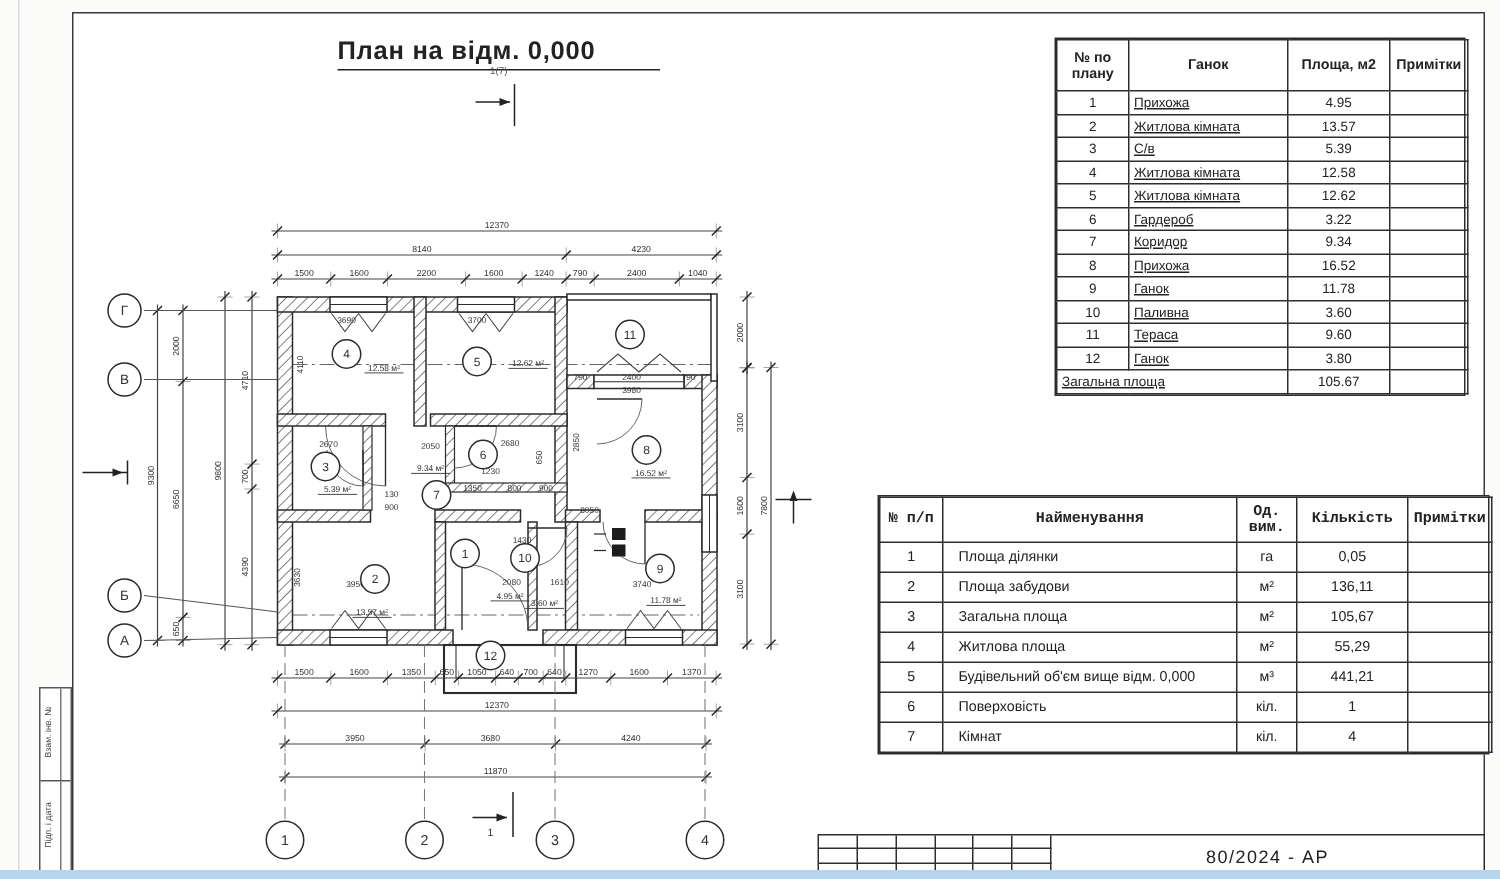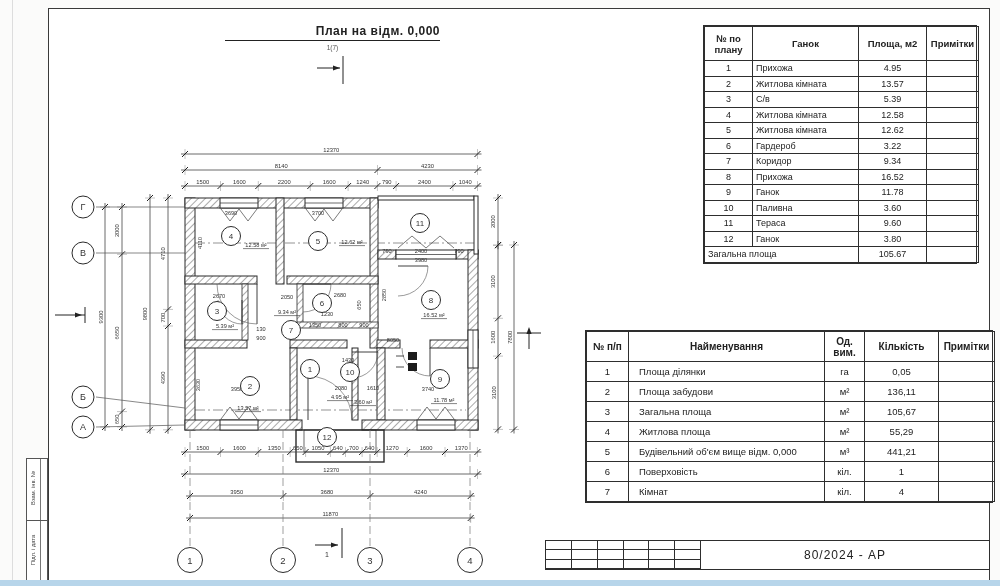--- a/index.html
+++ b/index.html
@@ -5,47 +5,47 @@
   * { margin:0; padding:0; box-sizing:border-box; }
   html,body { width:1000px; height:586px; overflow:hidden; background:#f4f4f3;
     font-family:"Liberation Sans", sans-serif; color:#222; }
   #page { position:relative; width:1000px; height:586px; background:#fbfbfa; }
   #page-edge { position:absolute; left:12px; top:0; width:1px; height:100%; background:#ddd; }
   #frame { position:absolute; left:48px; top:8px; width:942px; height:590px;
     border:1.6px solid #3a3a3a; background:#fff; }
   #bottom-bar { position:absolute; left:0; bottom:0; width:100%; height:6px; background:#b7d5ea; z-index:50; }
 
   
-  #plan-title { position:absolute; left:225px; top:24px; width:215px; text-align:right;
-    font-size:12px; font-weight:bold; border-bottom:1.6px solid #222; padding-bottom:2px; letter-spacing:.5px; }
+  #plan-title { position:absolute; left:225px; top:24px; width:215px; text-align:left;
+    font-size:17px; font-weight:bold; border-bottom:1.6px solid #222; padding-bottom:2px; letter-spacing:.5px; }
   #plan-subref { position:absolute; left:225px; top:44px; width:215px; text-align:center; font-size:6.5px; color:#555; }
 
   #plan-svg { position:absolute; left:0; top:0; }
 
   
   .dtable { position:absolute; background:#fff; border:1.6px solid #2e2e2e; }
   .dtable .ttl { border-bottom:1.2px solid #2e2e2e; text-align:center; font-weight:bold; }
   .dtable table { border-collapse:collapse; width:100%; table-layout:fixed; }
   .dtable th, .dtable td { border:1px solid #2e2e2e; overflow:hidden; white-space:pre-line; }
   .dtable th { font-weight:bold; }
 
   #expl-table { left:703px; top:25px; width:274px; }
   #expl-table .ttl { font-size:10.5px; padding:5px 2px; }
   #expl-table th { font-size:9.5px; height:34px; }
   #expl-table td { font-size:9px; height:15.5px; text-align:center; padding:0 3px; }
-  #expl-table td.nm { text-align:left; }
+  #expl-table td.nm { text-align:left;text-decoration:underline; }
 
   #tech-table { left:585px; top:330px; width:408px; }
   #tech-table .ttl { font-size:14.5px; padding:9px 2px; letter-spacing:.3px; }
-  #tech-table th { font-size:10px; height:30px; }
+  #tech-table th { font-size:10px; height:30px;font-family:Liberation Mono, monospace; }
   #tech-table td { font-size:9.5px; height:20px; text-align:center; padding:0 4px; }
   #tech-table td.nm { text-align:left; padding-left:10px; }
 
   
-  #titleblock { position:absolute; left:545px; top:540px; width:445px; height:30px;
+  #titleblock { position:absolute; left:545px; top:556px; width:445px; height:30px;
     border:1.4px solid #2e2e2e; background:#fff; display:flex; }
   #tb-grid { width:155px; display:grid; grid-template-columns:repeat(6,1fr); grid-template-rows:repeat(3,1fr); }
   #tb-grid div { border-right:1px solid #2e2e2e; border-bottom:1px solid #2e2e2e; }
   #tb-doc { flex:1; display:flex; align-items:center; justify-content:center;
     font-size:12px; letter-spacing:1px; }
 
   
   #stamp { position:absolute; left:26px; top:458px; width:22px; height:128px; border:1px solid #555; background:#fff; }
   #stamp .cell { position:relative; border-bottom:1px solid #555; height:62px; }
   #stamp .cell:last-child { border-bottom:none; height:64px; }

